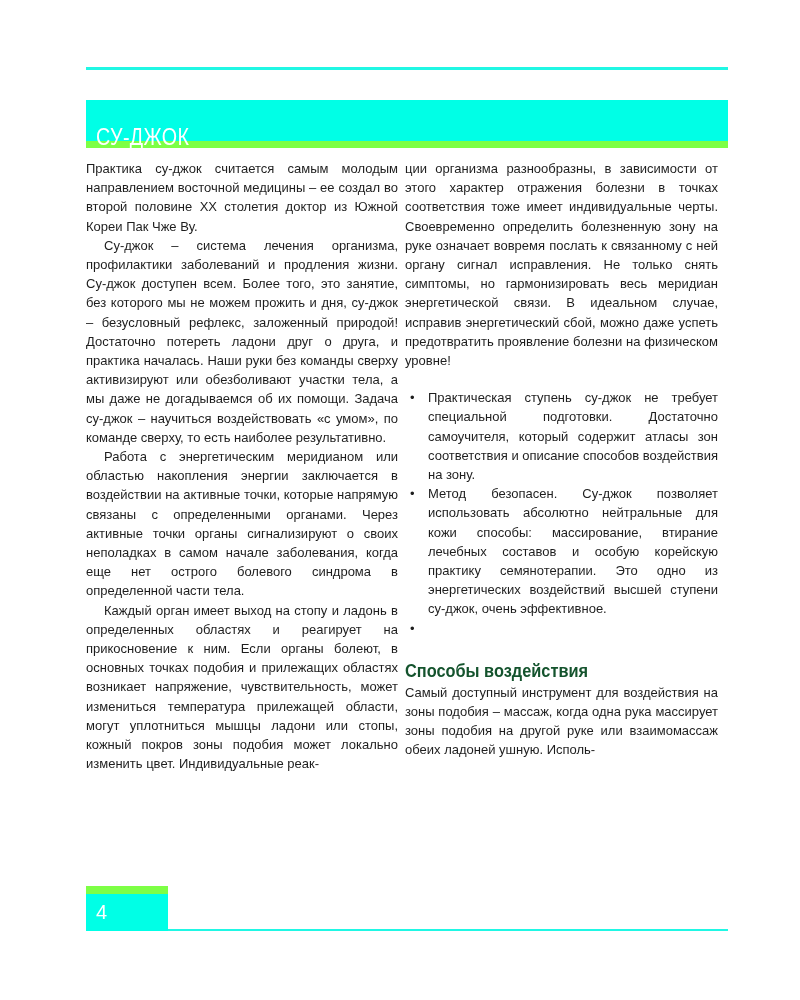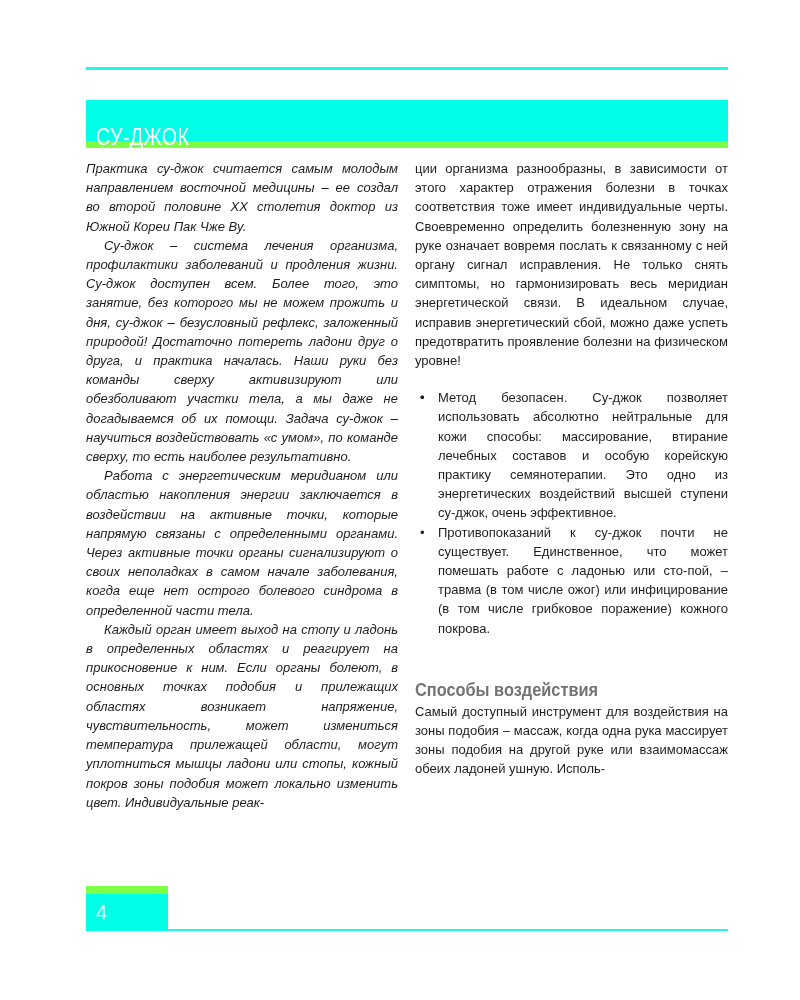--- a/index.html
+++ b/index.html
@@ -5,28 +5,28 @@
     html, body { margin: 0; padding: 0; background: #ffffff; }
     body { width: 800px; height: 1000px; position: relative; overflow: hidden;
            font-family: "Liberation Sans", "DejaVu Sans", sans-serif; color: #1e1e1e; }
     .top-rule { position: absolute; left: 86px; top: 67px; width: 642px; height: 3px; background: #20f7e4; }
     .chapter-bar { position: absolute; left: 86px; top: 100px; width: 642px; height: 41px; background: #00ffe6; }
     .chapter-bar-accent { position: absolute; left: 86px; top: 141px; width: 642px; height: 7px; background: #7dff45; }
     .chapter-title { position: absolute; left: 96px; top: 104px; font-size: 24px; color: #ffffff;
                      letter-spacing: 0.5px; transform: scaleX(0.82); transform-origin: left center;
                      line-height: 34px; font-weight: normal; }
     .col { position: absolute; top: 159px; font-size: 13px; line-height: 19.2px; text-align: justify; }
-    .col-left { left: 86px; width: 312px; font-style: italic; }
-    .col-right { left: 415px; width: 313px; }
+    .col-left { left: 86px; width: 312px; }
+    .col-right { left: 405px; width: 313px; }
     .col p { margin: 0; text-indent: 0; }
     .col p.indent { text-indent: 18px; }
     .bullets { list-style: none; margin: 18px 0 0 0; padding: 0; }
     .bullets li { position: relative; padding-left: 23px; }
     .bullets li .bullet { position: absolute; left: 5px; top: 0; }
-    .section-heading { margin: 40px 0 0 0; font-size: 19px; color: #737373; line-height: 24px;
+    .section-heading { margin: 40px 0 0 0; font-size: 19px; color: #14532d; line-height: 24px;
                        font-weight: bold; }
     .section-heading span { display: inline-block; transform: scaleX(0.86); transform-origin: left center; }
     .section-body { margin-top: 16px; }
     .footer-accent { position: absolute; left: 86px; top: 886px; width: 82px; height: 8px; background: #7dff45; }
     .footer-box { position: absolute; left: 86px; top: 894px; width: 82px; height: 37px; background: #00ffe6; }
     .footer-rule { position: absolute; left: 168px; top: 929px; width: 560px; height: 2px; background: #20f7e4; }
     .page-number { position: absolute; left: 96px; top: 899px; font-size: 20px; color: #ffffff; line-height: 26px; }
   </style>
 </head>
 <body>
@@ -42,28 +42,28 @@
   <p class="indent">Су-джок – система лечения организма, профилактики заболеваний и продления жизни. Су-джок доступен всем. Более того, это занятие, без которого мы не можем прожить и дня, су-джок – безусловный рефлекс, заложенный природой! Достаточно потереть ладони друг о друга, и практика началась. Наши руки без команды сверху активизируют или обезболивают участки тела, а мы даже не догадываемся об их помощи. Задача су-джок – научиться воздействовать «с умом», по команде сверху, то есть наиболее результативно.</p>
   <p class="indent">Работа с энергетическим меридианом или областью накопления энергии заключается в воздействии на активные точки, которые напрямую связаны с определенными органами. Через активные точки органы сигнализируют о своих неполадках в самом начале заболевания, когда еще нет острого болевого синдрома в определенной части тела.</p>
   <p class="indent">Каждый орган имеет выход на стопу и ладонь в определенных областях и реагирует на прикосновение к ним. Если органы болеют, в основных точках подобия и прилежащих областях возникает напряжение, чувствительность, может измениться температура прилежащей области, могут уплотниться мышцы ладони или стопы, кожный покров зоны подобия может локально изменить цвет. Индивидуальные реак-</p>
 </div>
 
 <div class="col col-right">
   <p>ции организма разнообразны, в зависимости от этого характер отражения болезни в точках соответствия тоже имеет индивидуальные черты. Своевременно определить болезненную зону на руке означает вовремя послать к связанному с ней органу сигнал исправления. Не только снять симптомы, но гармонизировать весь меридиан энергетической связи. В идеальном случае, исправив энергетический сбой, можно даже успеть предотвратить проявление болезни на физическом уровне!</p>
   <ul class="bullets">
     <li>
       <span class="bullet">•</span>
+      <span>Практическая ступень су-джок не требует специальной подготовки. Достаточно самоучителя, который содержит атласы зон соответствия и описание способов воздействия на зону.</span>
     </li>
     <li>
       <span class="bullet">•</span>
       <span>Метод безопасен. Су-джок позволяет использовать абсолютно нейтральные для кожи способы: массирование, втирание лечебных составов и особую корейскую практику семянотерапии. Это одно из энергетических воздействий высшей ступени су-джок, очень эффективное.</span>
     </li>
     <li>
       <span class="bullet">•</span>
-      <span>Противопоказаний к су-джок почти не существует. Единственное, что может помешать работе с ладонью или сто-пой, – травма (в том числе ожог) или инфицирование (в том числе грибковое поражение) кожного покрова.</span>
     </li>
   </ul>
   <h2 class="section-heading"><span>Способы воздействия</span></h2>
   <p class="section-body">Самый доступный инструмент для воздействия на зоны подобия – массаж, когда одна рука массирует зоны подобия на другой руке или взаимомассаж обеих ладоней ушную. Исполь-</p>
 </div>
 
 <div class="footer-accent"></div>
 <div class="footer-box"></div>
 <div class="footer-rule"></div>
 <div class="page-number">4</div>

